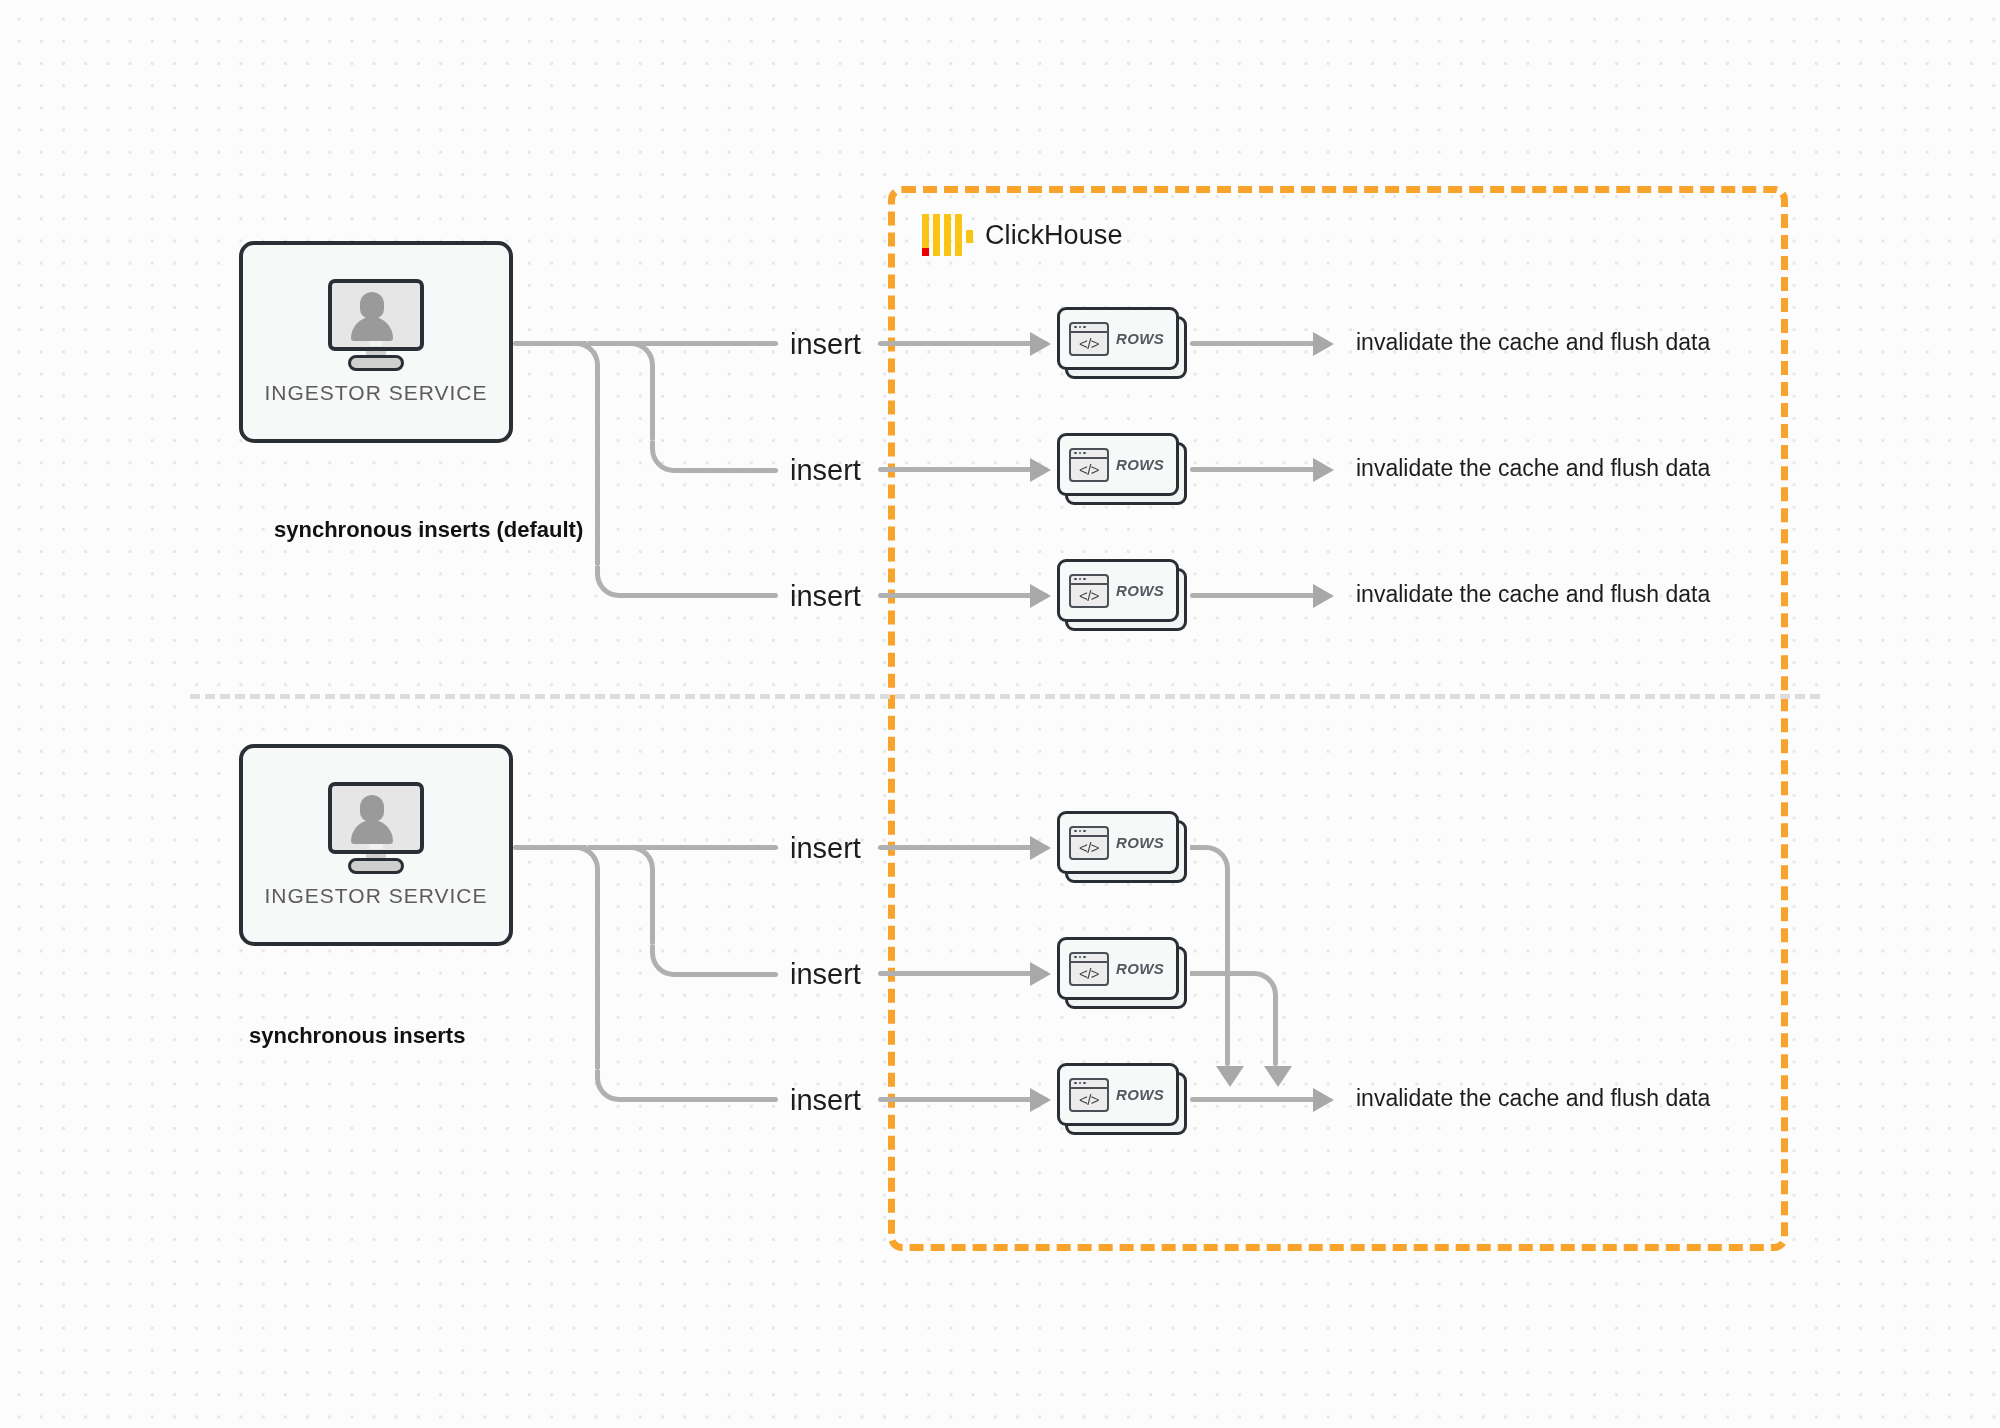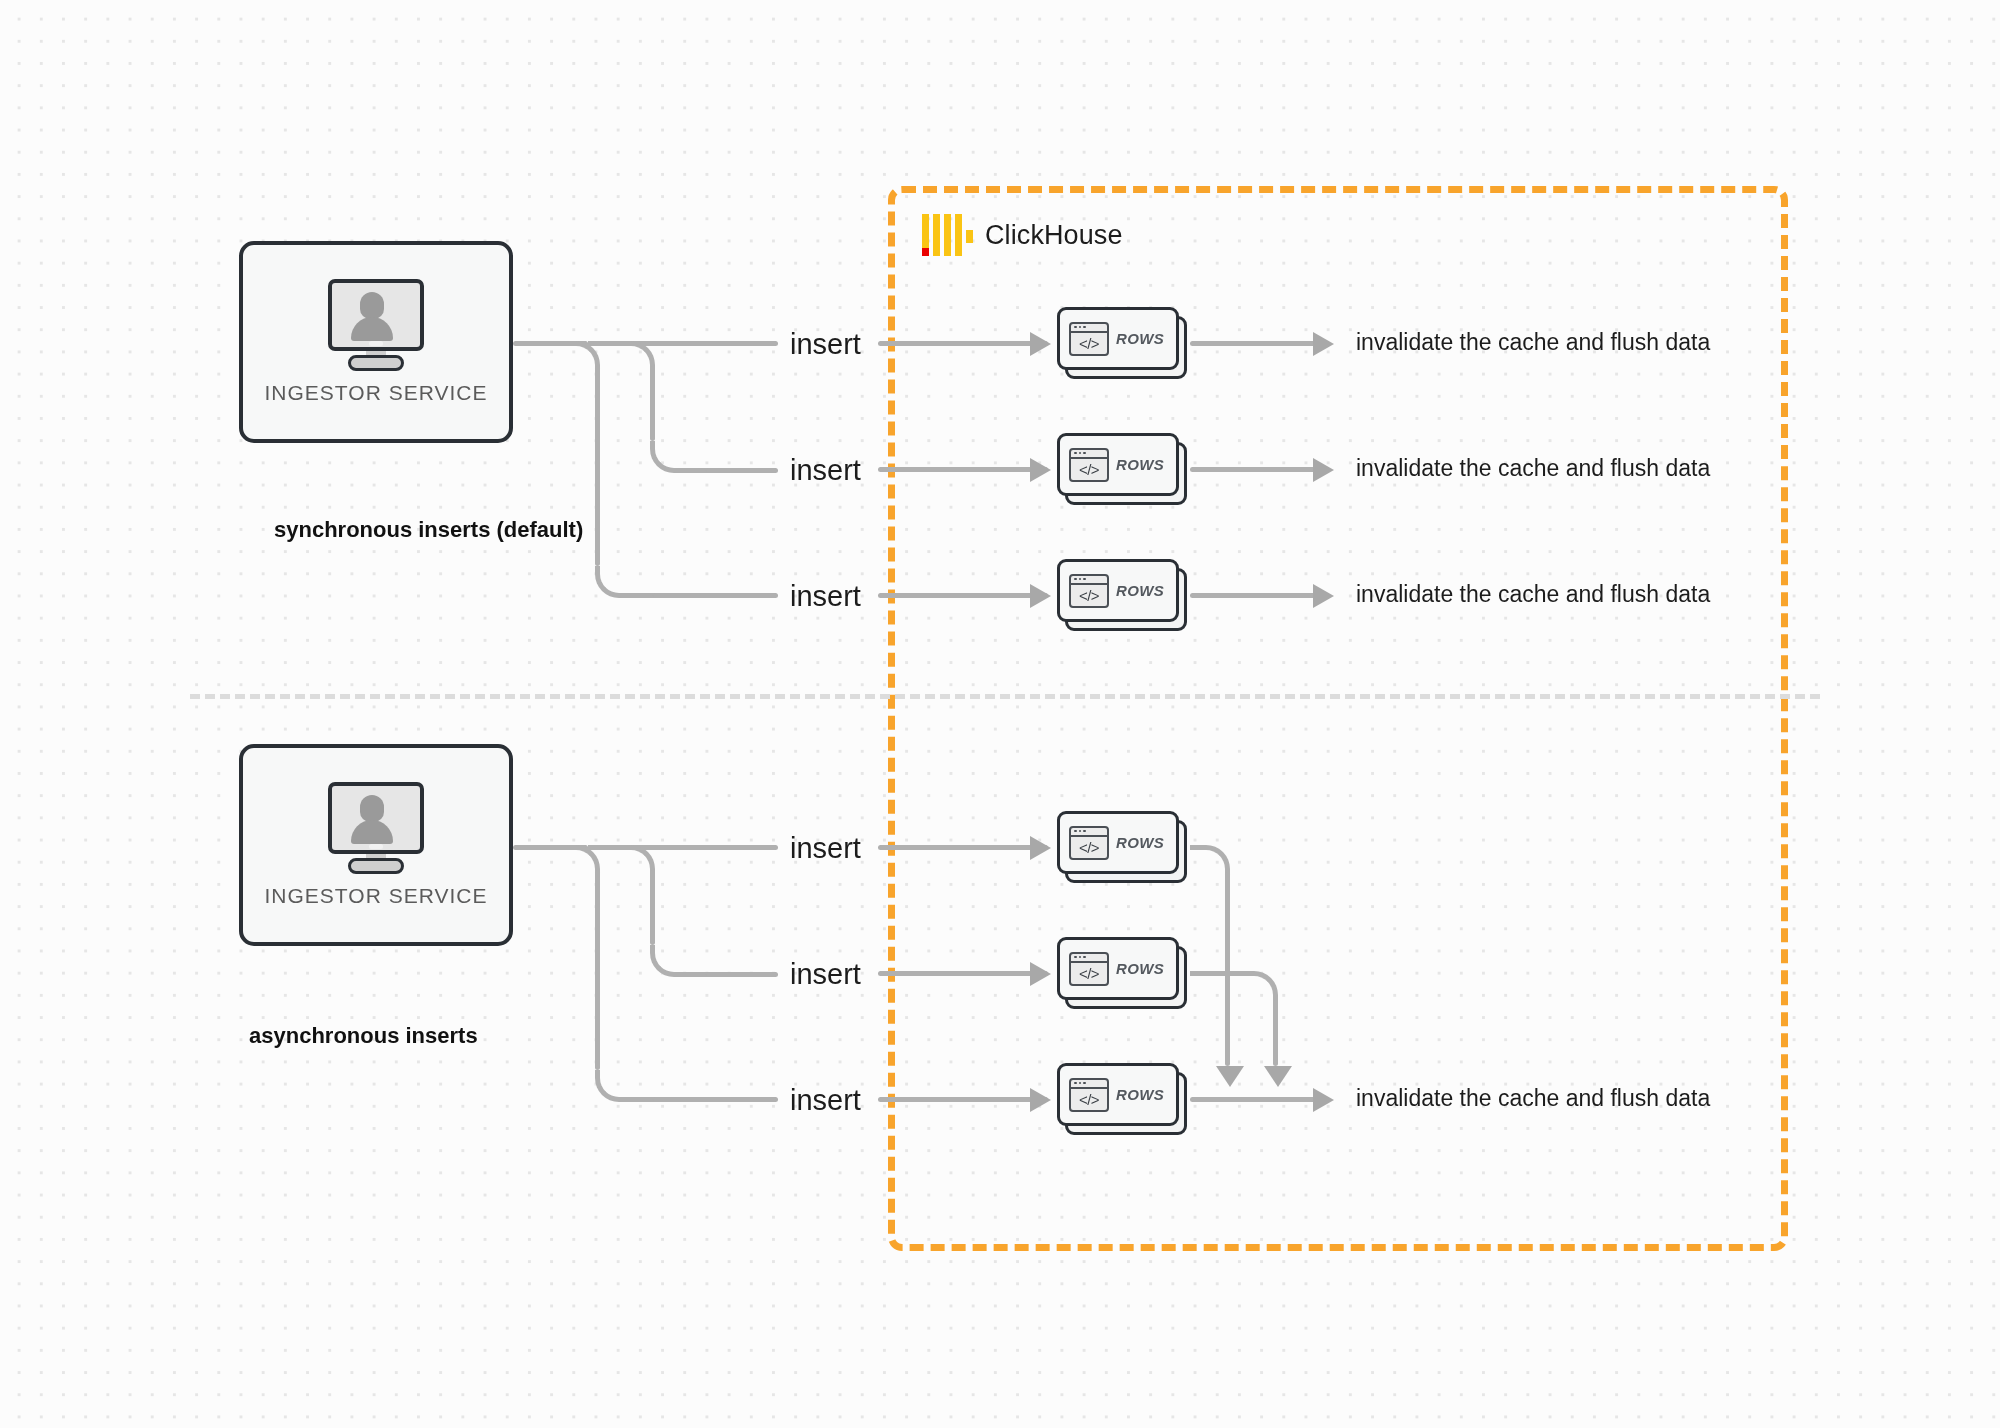--- a/index.html
+++ b/index.html
@@ -440,21 +440,21 @@
       <div class="mon-screen"></div>
       <div class="mon-person-head"></div>
       <div class="mon-person-body"></div>
       <div class="mon-notch"></div>
       <div class="mon-neck"></div>
       <div class="mon-base"></div>
     </div>
     <div class="ingestor-label">INGESTOR SERVICE</div>
   </div>
 
-  <div class="section-caption" style="left:249px; top:1023px;">asynchronous inserts</div>
+  <div class="section-caption" style="left:249px; top:1023px;">synchronous inserts</div>
 
   <div class="hline" style="left:513px; top:845px; width:75px;"></div>
 
   <div class="hline" style="left:588px; top:845px; width:190px;"></div>
 
   <div class="elbow tr" style="left:588px; top:845px; width:67px; height:30px;"></div>
   <div class="vline" style="left:650px; top:870px; height:75px;"></div>
   <div class="elbow tl" style="left:650px; top:945px; width:60px; height:32px;"></div>
   <div class="hline" style="left:706px; top:972px; width:72px;"></div>
 

